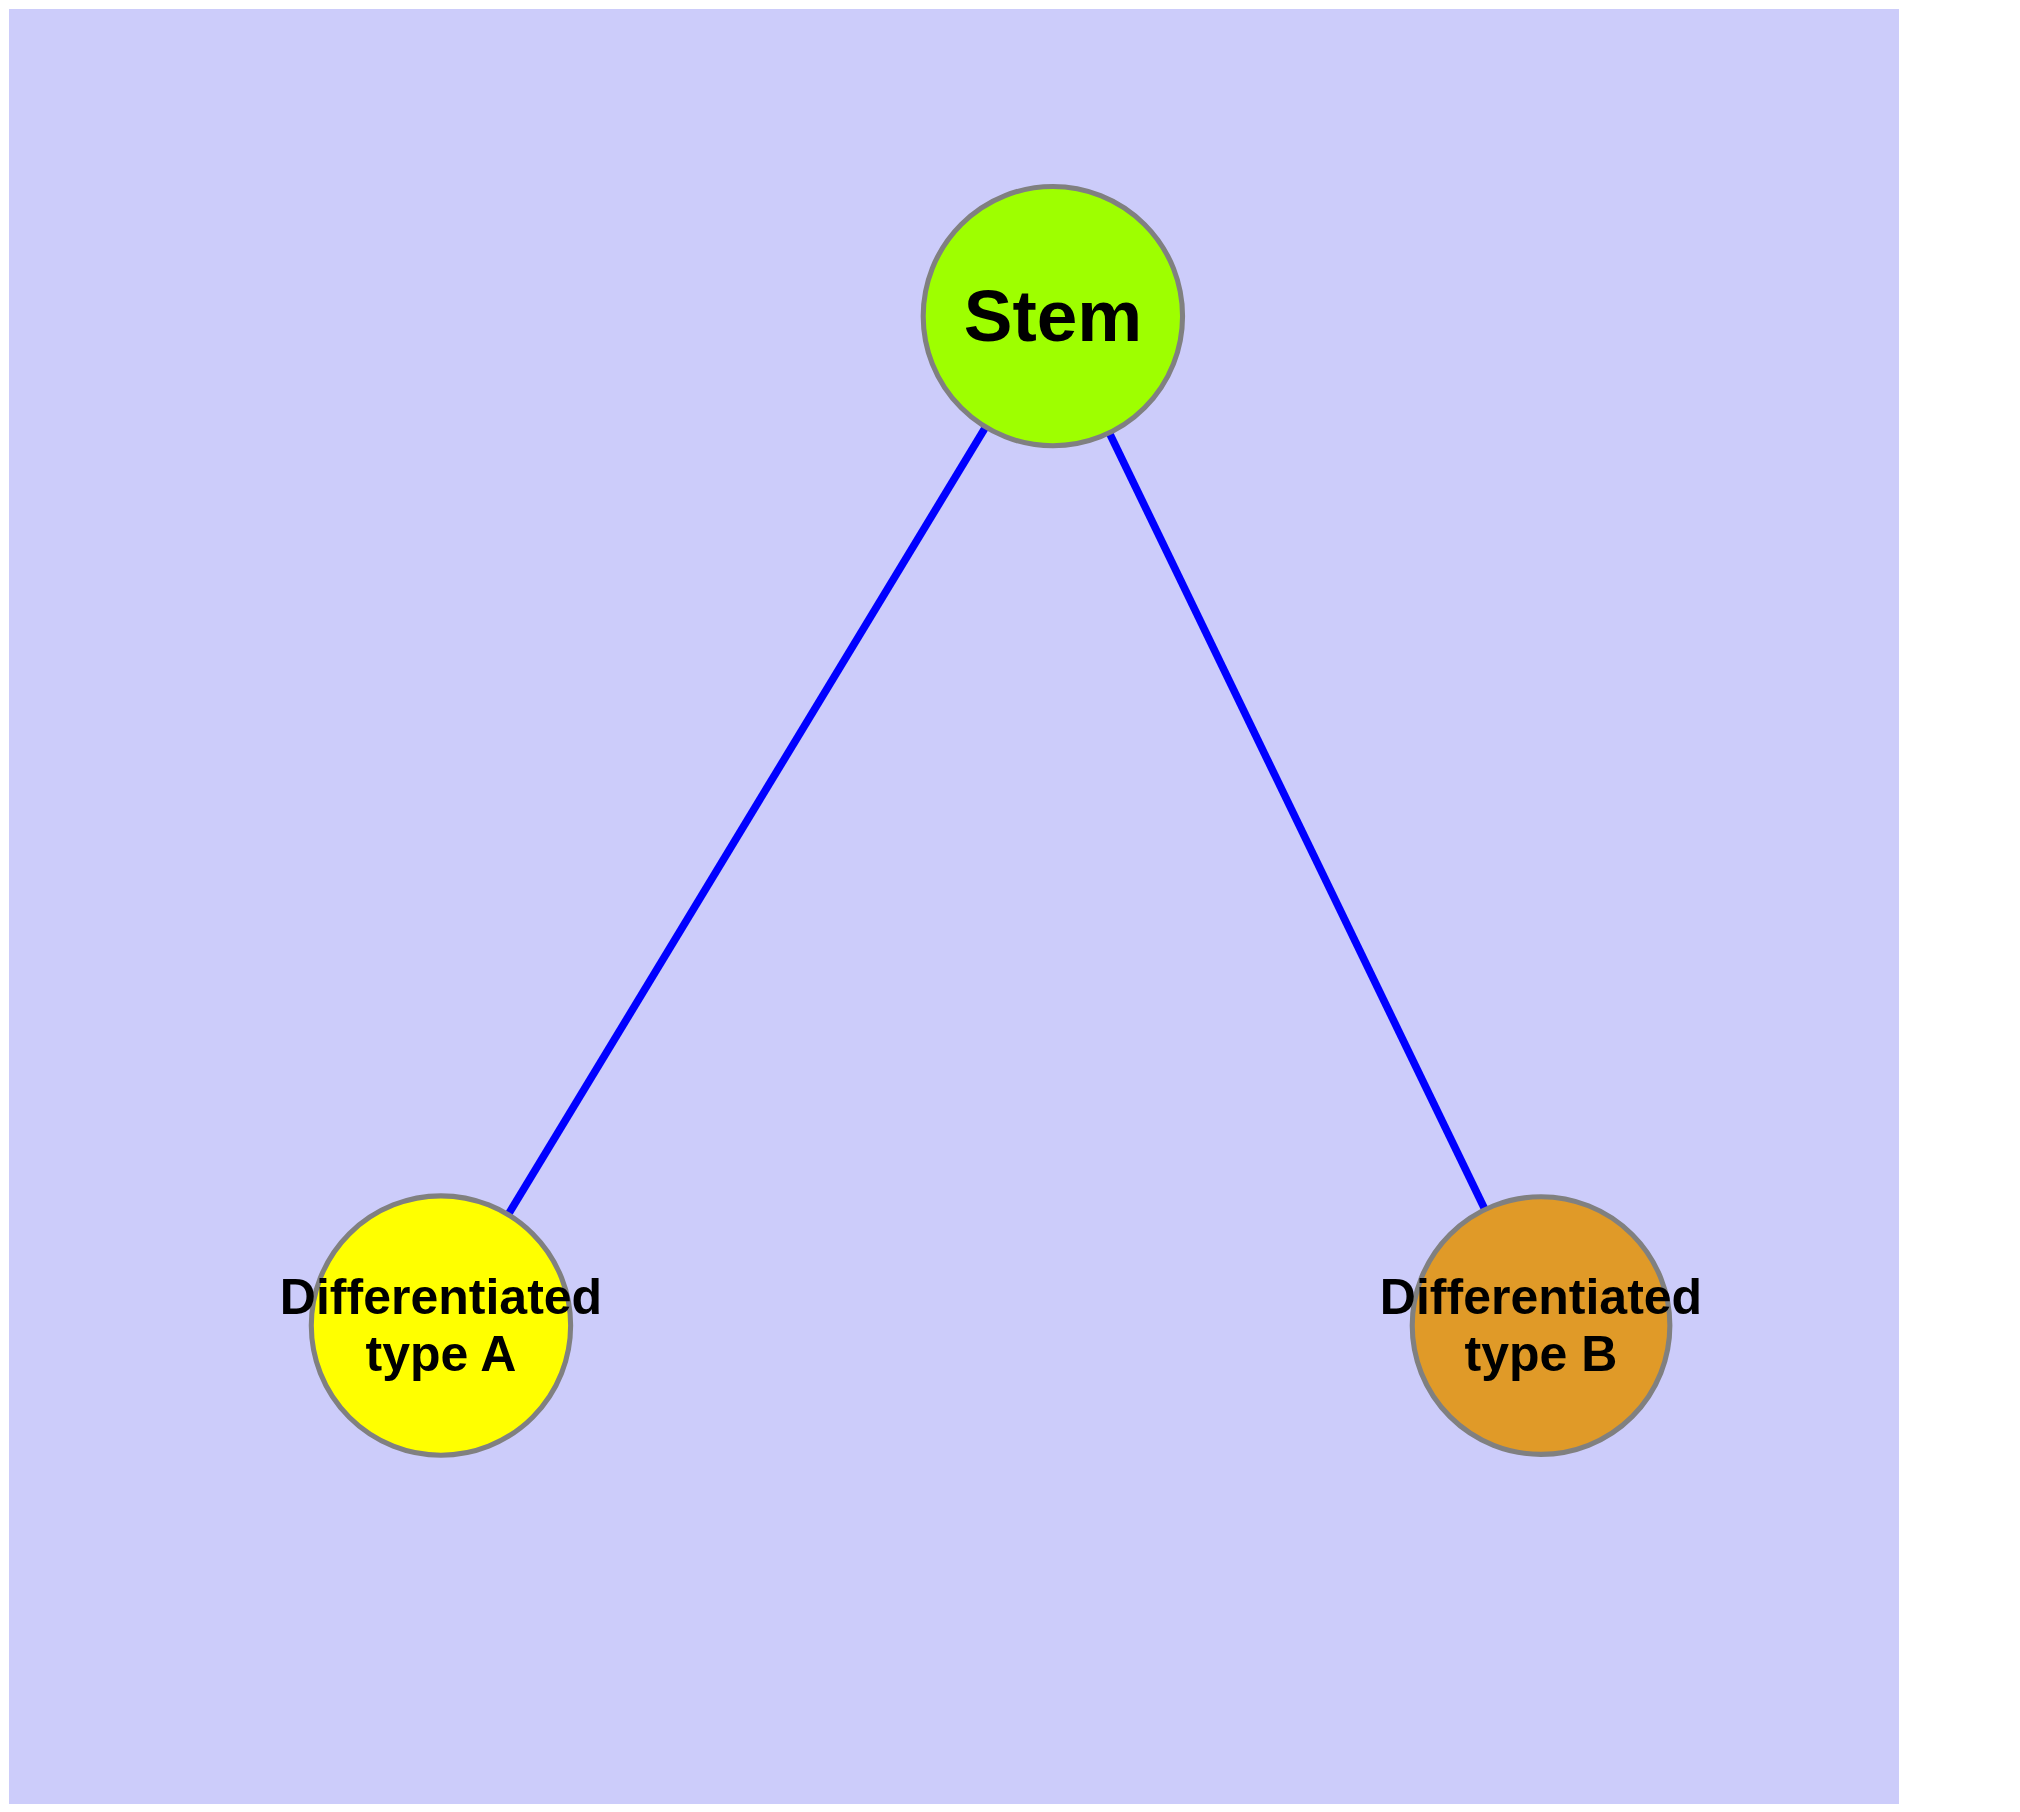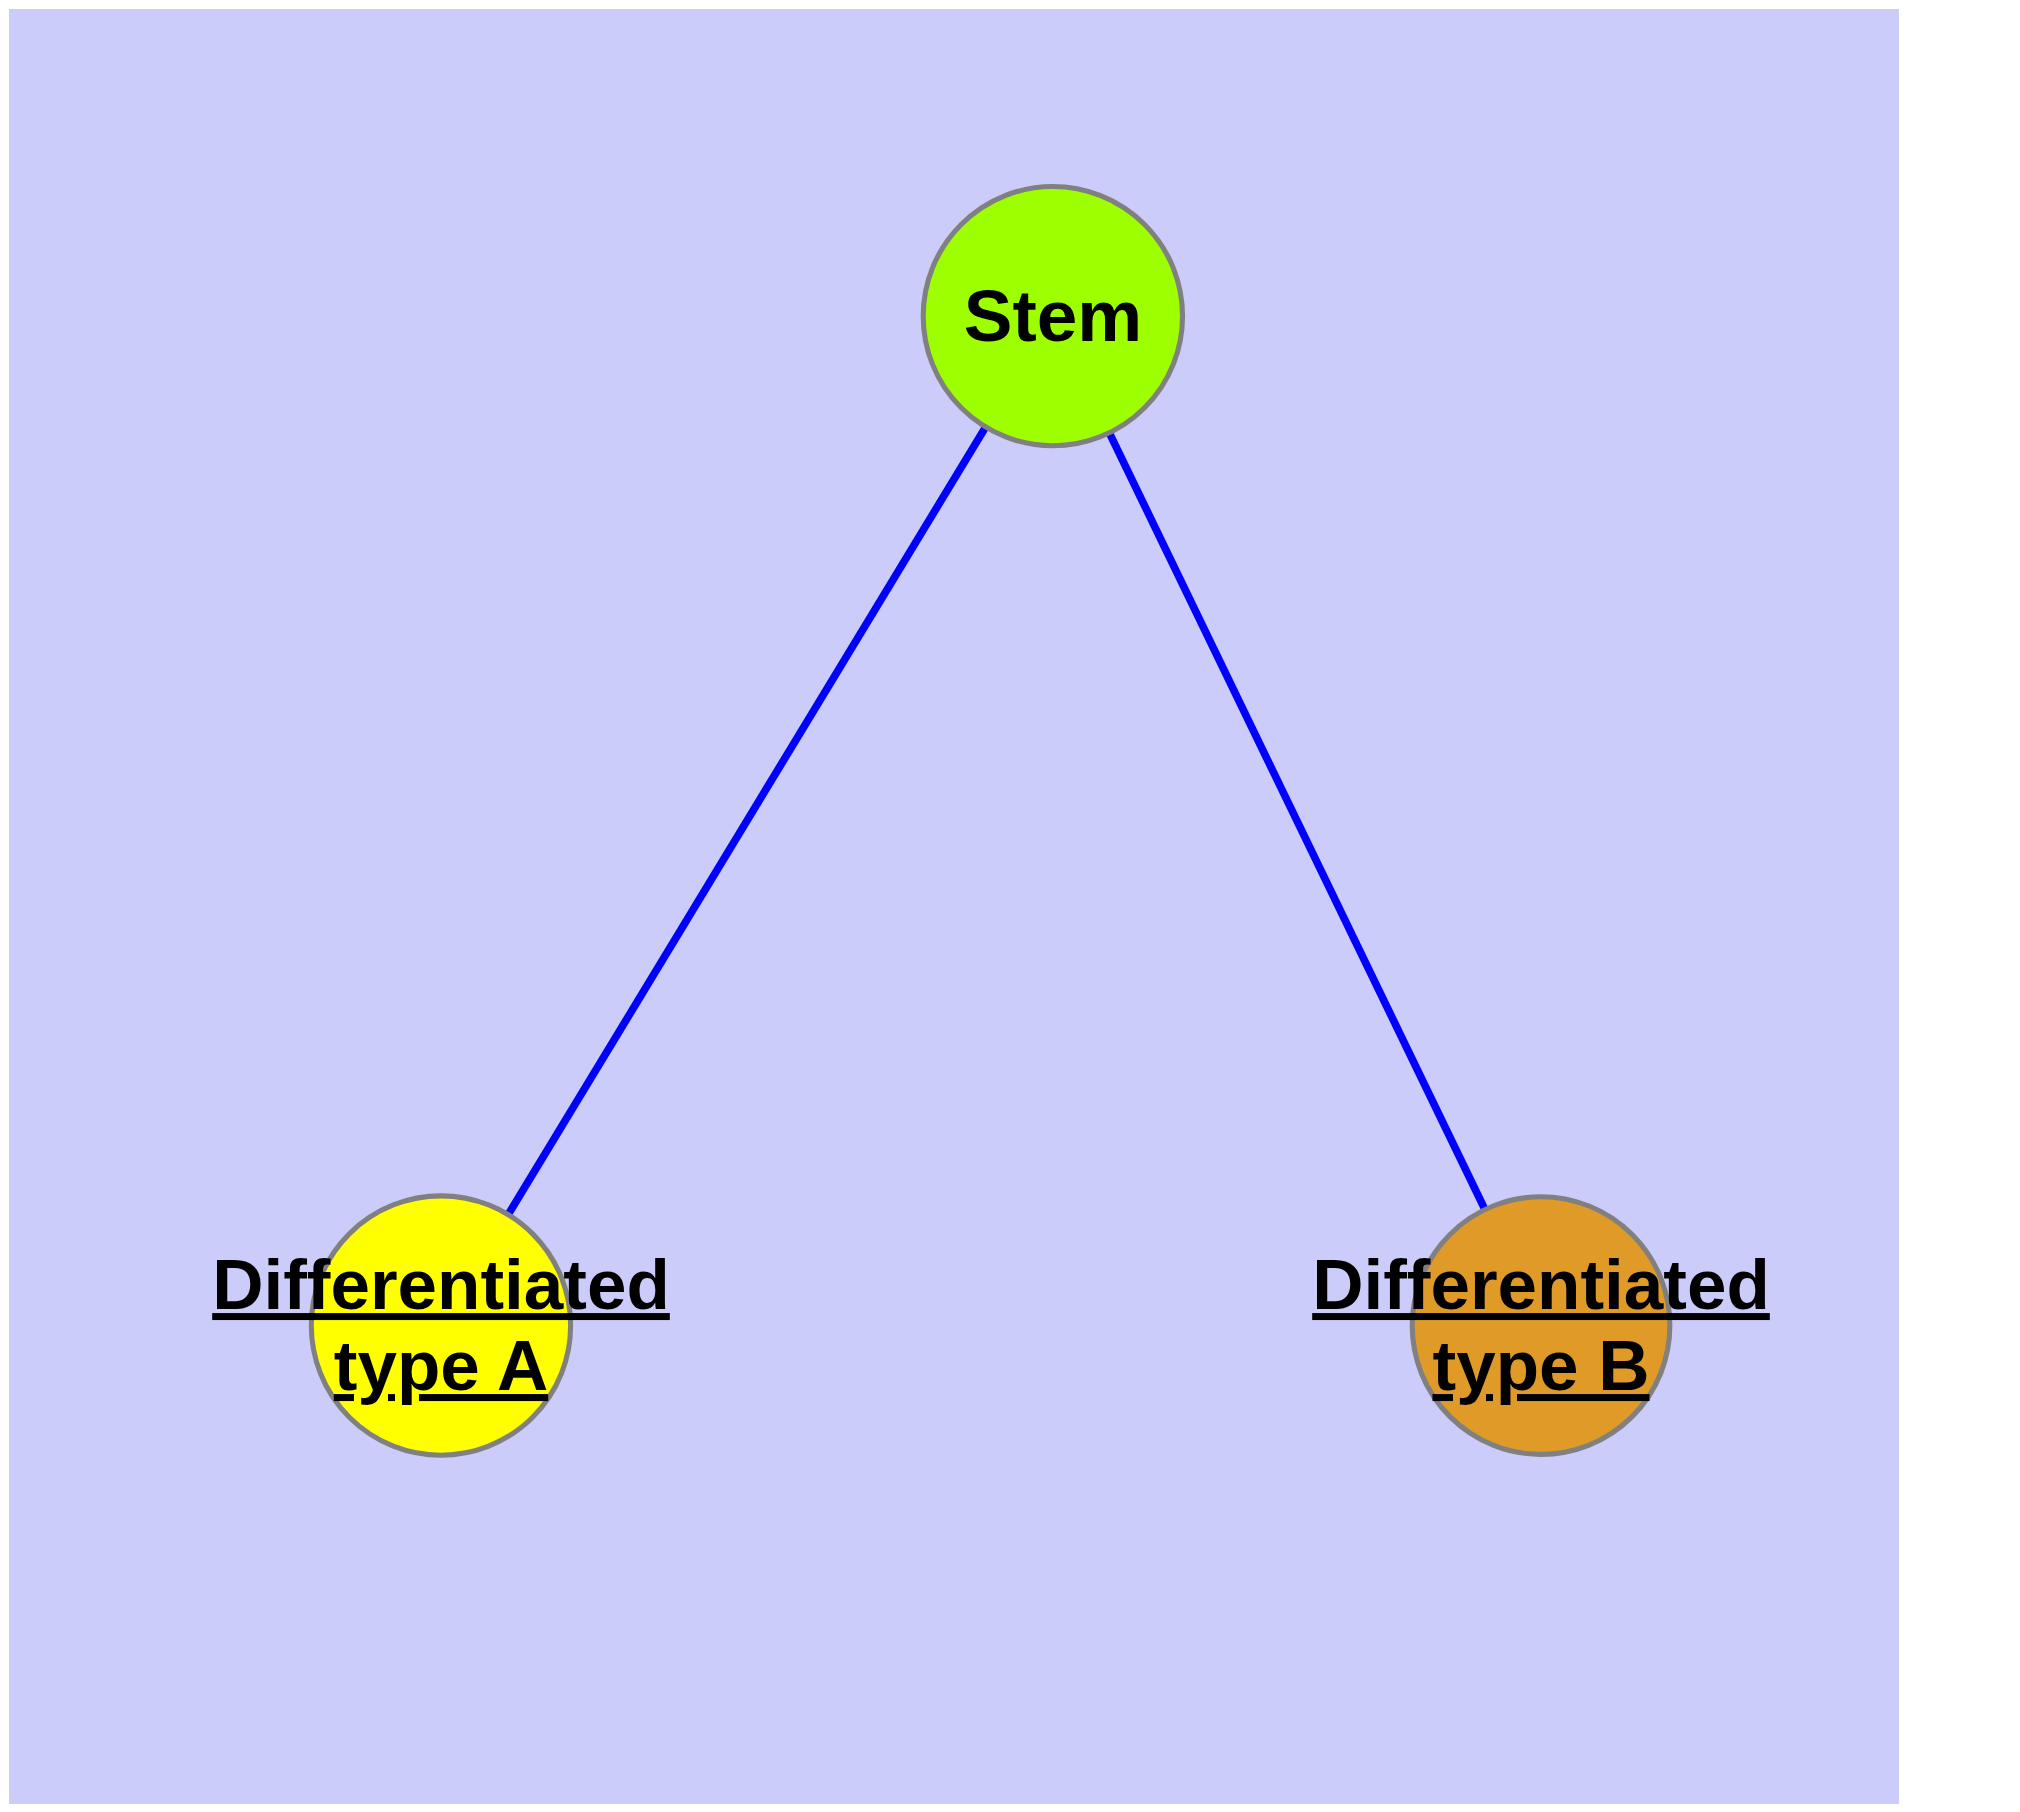--- a/index.html
+++ b/index.html
@@ -38,22 +38,21 @@
     text-align: center;
     white-space: pre;
     line-height: 1.14;
     pointer-events: none;
     transform: translate(-50%, -50%);
   }
   .label-stem {
     font-size: 73px;
   }
   .label-branch {
-    font-size: 71px;
-    text-decoration: underline;
+    font-size: 50px;
   }
 </style>
 </head>
 <body>
 
 <div id="canvas" style="background: rgb(255, 255, 255);">
 
   <div id="plot-bg" style="background: rgb(204, 204, 250);"></div>
 
   <svg id="graph-svg" viewBox="0 0 2384 2138" xmlns="http://www.w3.org/2000/svg">

